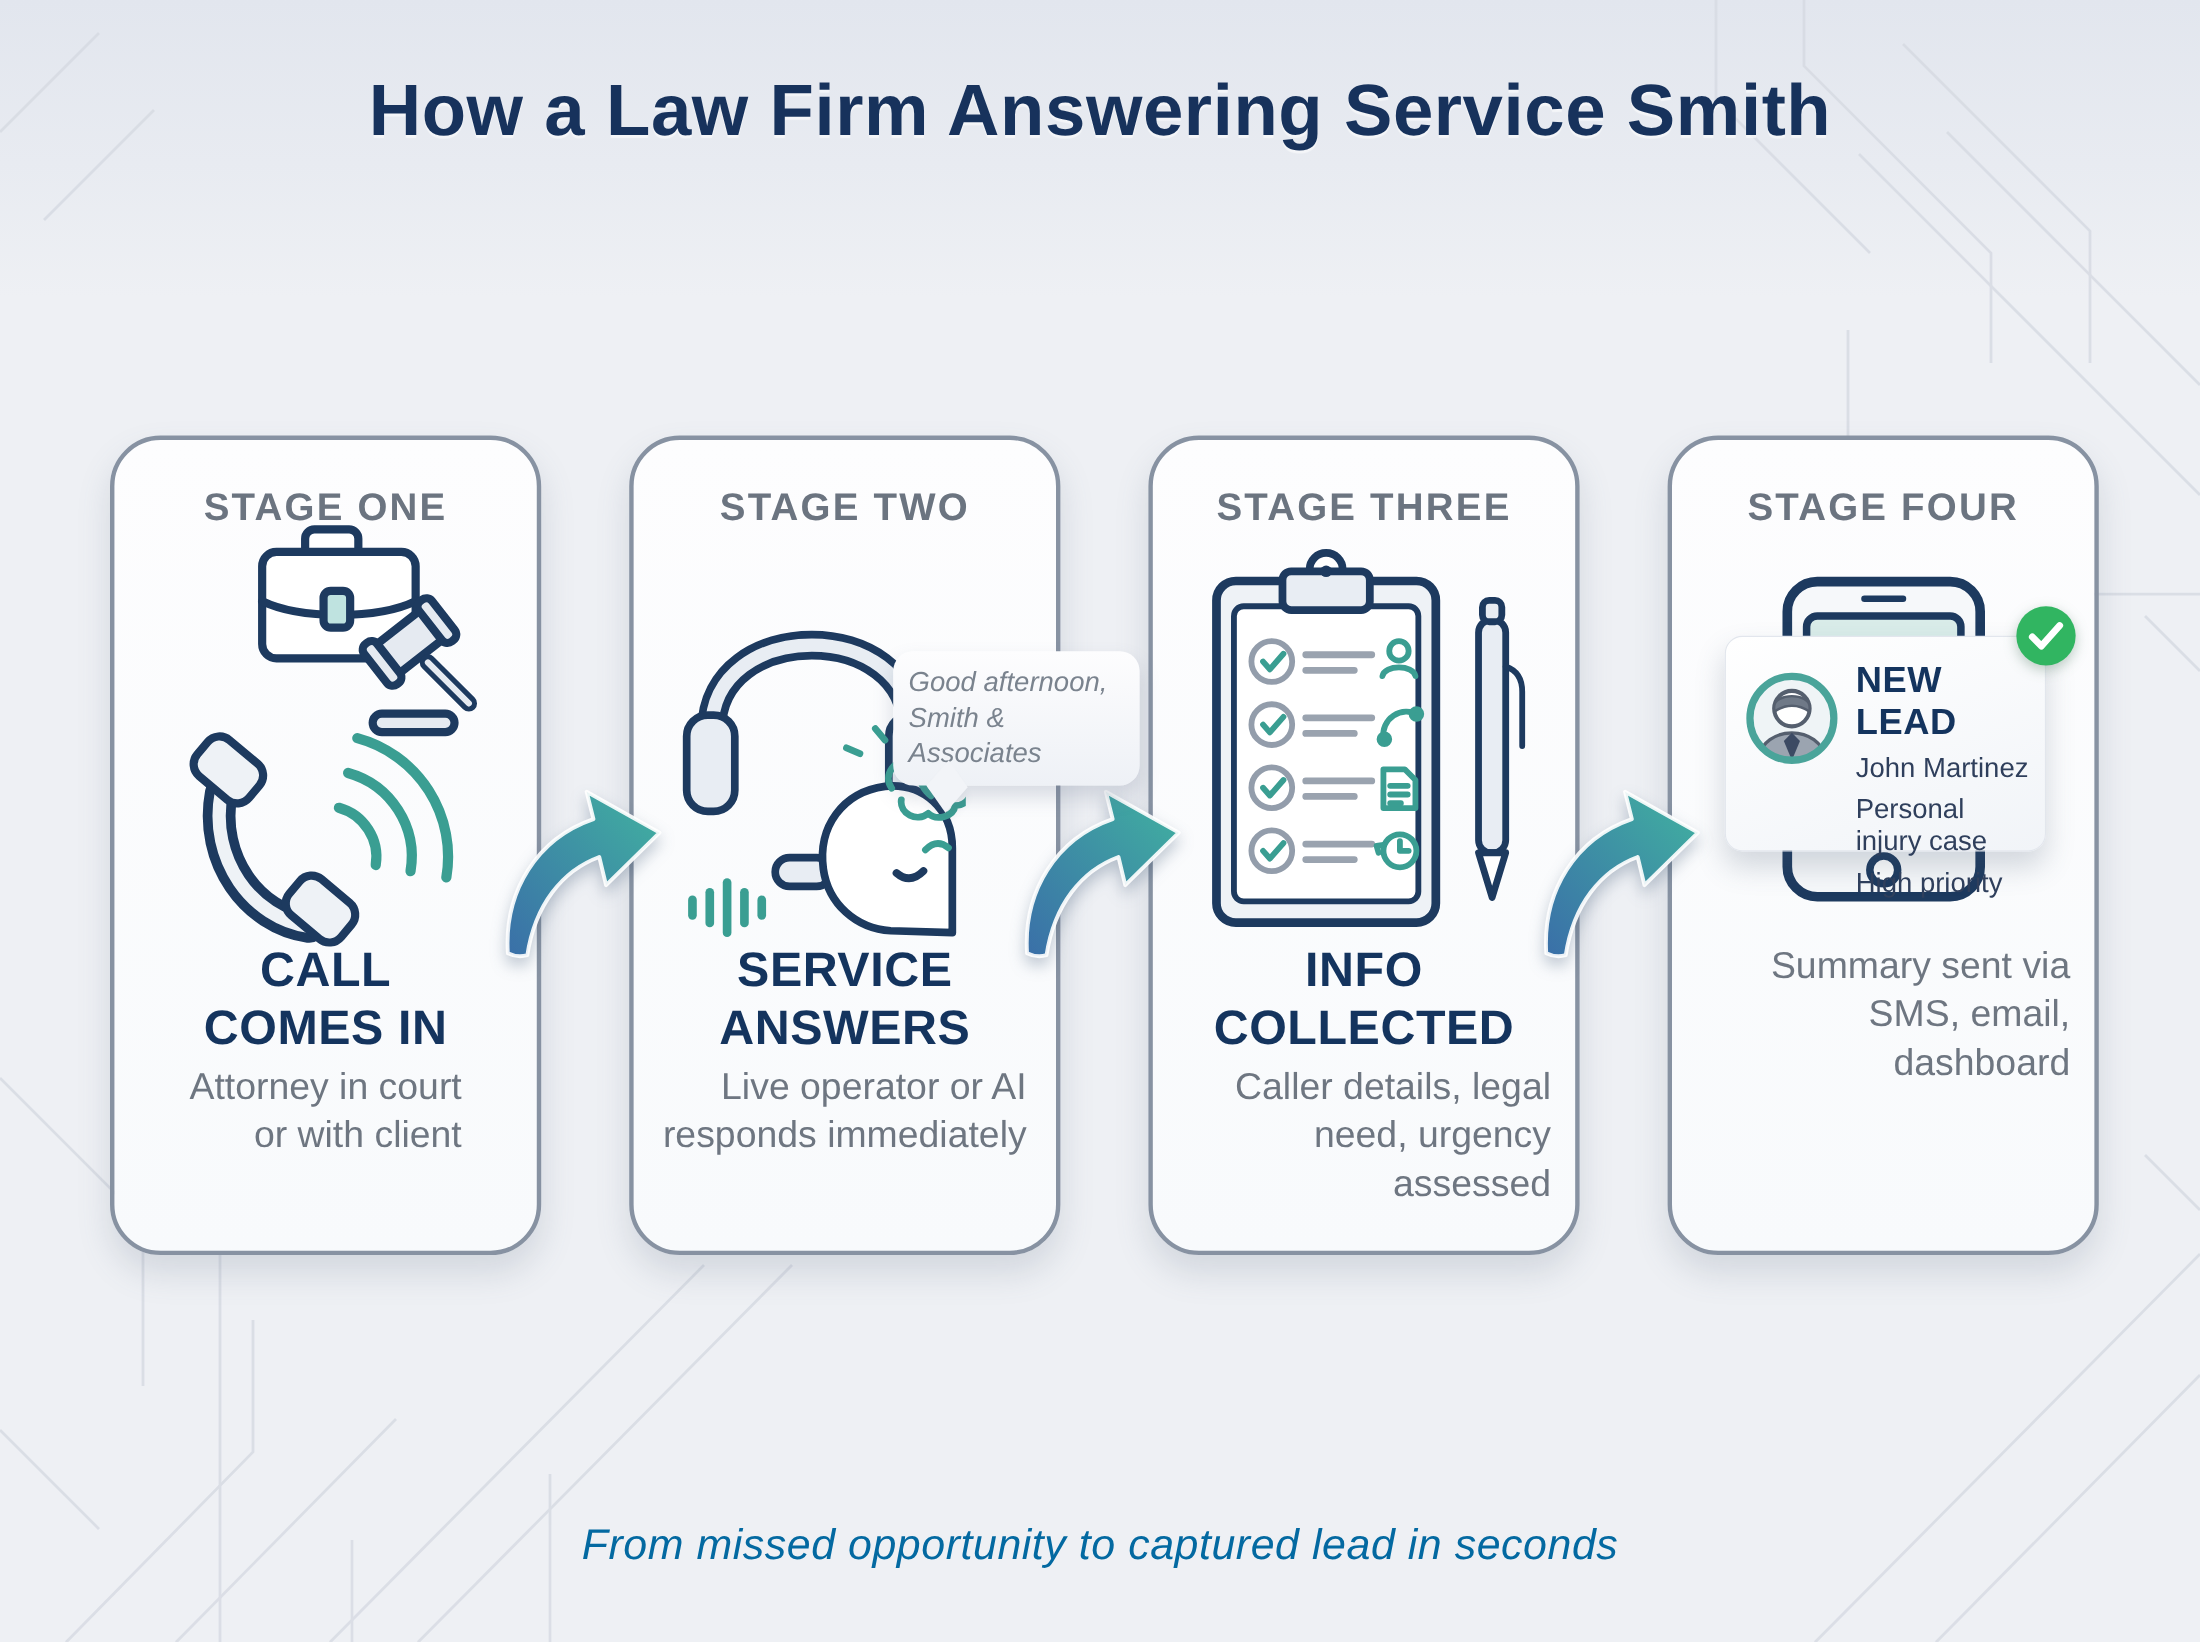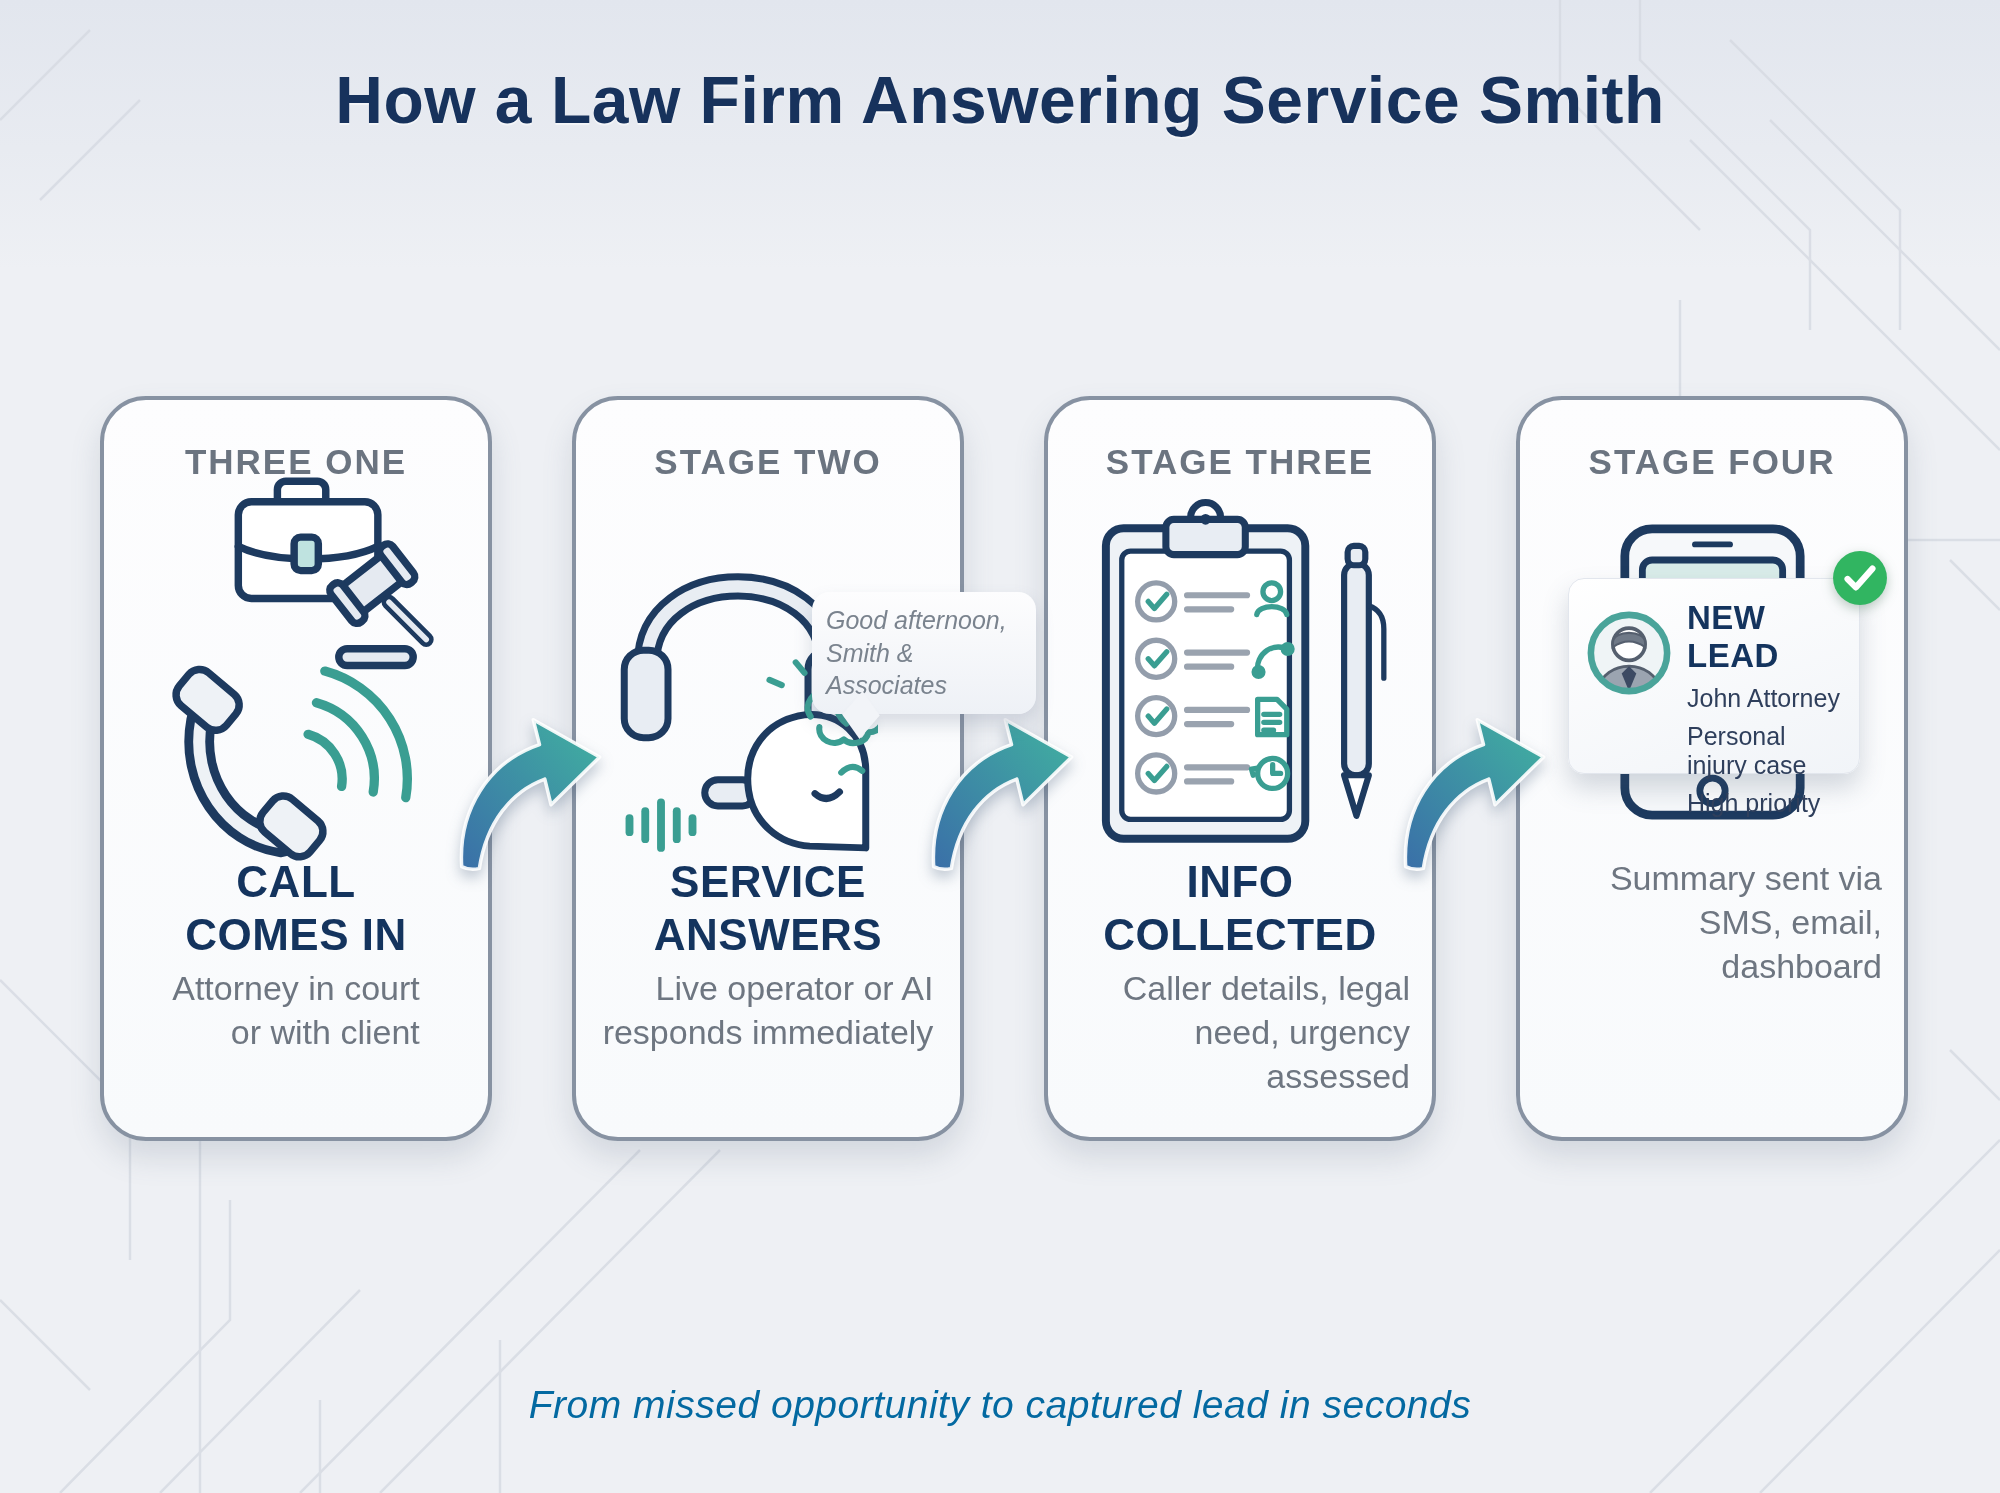--- a/index.html
+++ b/index.html
@@ -116,21 +116,21 @@
       <path d="M200,1140 L200,1493"></path>
       <path d="M1650,1493 L2000,1140"></path>
       <path d="M1760,1493 L2000,1250"></path>
       <path d="M1950,1050 L2000,1100"></path>
     </g>
   </svg>
 
   <div class="page-title">How a Law Firm Answering Service Smith</div>
 
   <div class="card card1">
-    <div class="stage-label">THREE ONE</div>
+    <div class="stage-label">STAGE ONE</div>
     <div class="icon-area">
       <svg class="stage-icon" width="290" height="400" viewBox="0 0 300 430">
         <g stroke="#1d3a5f" stroke-width="8" fill="none" stroke-linecap="round" stroke-linejoin="round">
           <rect x="130" y="10" width="52" height="28" rx="9" fill="#ffffff"></rect>
           <rect x="88" y="32" width="150" height="104" rx="14" fill="#ffffff"></rect>
           <path d="M88,80 C 125,98 201,98 238,80"></path>
           <rect x="148" y="70" width="26" height="36" rx="7" fill="#bfe3e0"></rect>
           <g transform="rotate(-38 232 120)">
             <rect x="200" y="102" width="64" height="36" rx="9" fill="#e5eaf1"></rect>
             <rect x="190" y="95" width="16" height="50" rx="7" fill="#e5eaf1"></rect>
@@ -292,21 +292,21 @@
           <g clip-path="url(#avclip)">
             <path d="M8,58 c2,-14 13,-19 22,-19 c9,0 20,5 22,19 z" fill="#9ba4b0" stroke="#555f6e" stroke-width="2"></path>
             <path d="M30,39 l5,5 -5,12 -5,-12 z" fill="#3c4a63"></path>
             <circle cx="30" cy="24" r="11" fill="#ffffff" stroke="#555f6e" stroke-width="2.5"></circle>
             <path d="M19,23 c0,-9 22,-9 22,0 l0,3 c-7,-5 -15,-5 -22,0 z" fill="#6f7987" stroke="#555f6e" stroke-width="1.5"></path>
           </g>
           <circle cx="30" cy="30" r="26" fill="none" stroke="#4aa49a" stroke-width="4.5"></circle>
         </svg>
         <div class="notif-body">
           <div class="notif-title">NEW LEAD</div>
-          <div class="notif-line">John Attorney</div>
+          <div class="notif-line">John Martinez</div>
           <div class="notif-line">Personal injury case</div>
           <div class="notif-line">High priority</div>
         </div>
       </div>
       <svg class="badge" viewBox="0 0 54 54">
         <circle cx="27" cy="27" r="26" fill="#31b561"></circle>
         <path d="M15,28 l8,8 l16,-18" stroke="#ffffff" stroke-width="6" fill="none" stroke-linecap="round" stroke-linejoin="round"></path>
       </svg>
     </div>
     <div class="desc">Summary sent via

